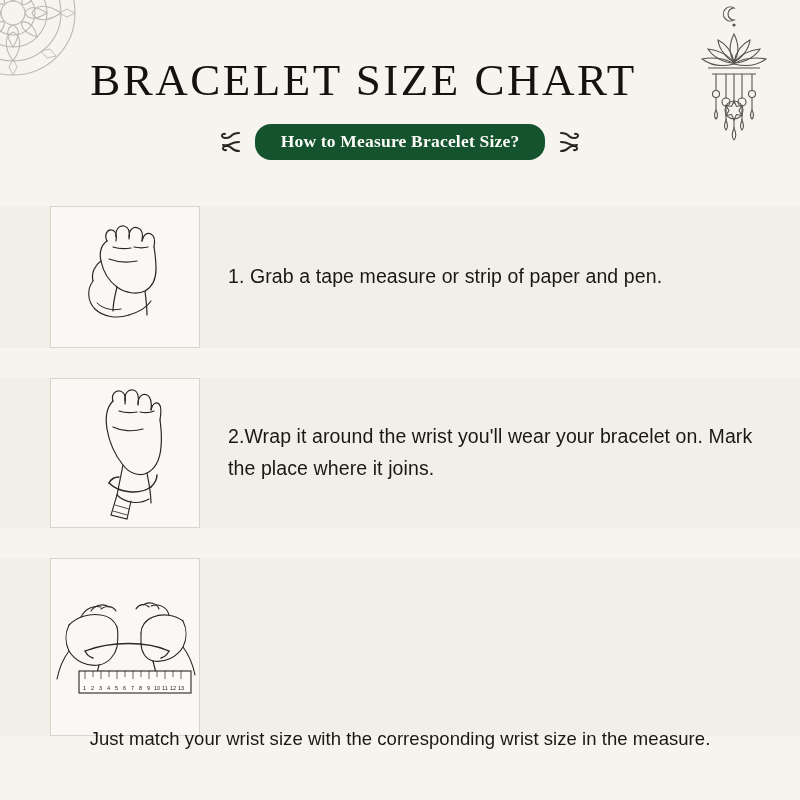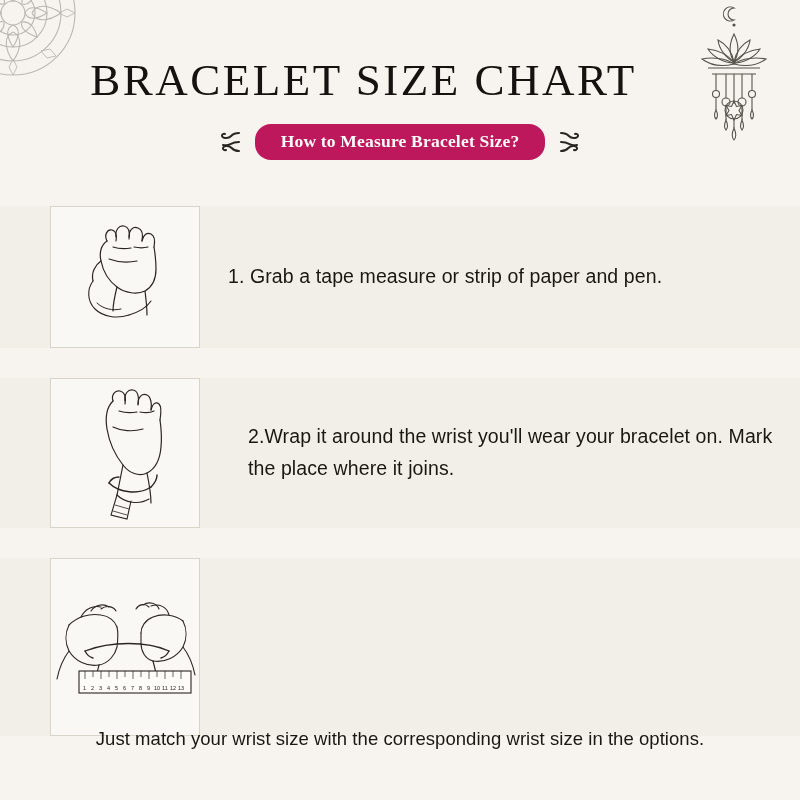--- a/index.html
+++ b/index.html
@@ -62,21 +62,21 @@
     justify-content: center;
     gap: 12px;
   }
   .flourish {
     width: 26px;
     height: 26px;
     flex: 0 0 auto;
     opacity: 0.9;
   }
   .pill {
-    background: #be185d;
+    background: #14532d;
     color: #fdfcf9;
     border-radius: 16px;
     padding: 7px 26px 8px 26px;
     font-family: "Liberation Serif", serif;
     font-size: 17.5px;
     font-weight: 700;
     letter-spacing: 0.2px;
     white-space: nowrap;
   }
 
@@ -110,21 +110,21 @@
     flex: 1 1 auto;
     display: flex;
     align-items: center;
     padding: 10px 20px 10px 28px;
     font-size: 19.5px;
     line-height: 1.62;
     color: #1b1712;
     letter-spacing: 0.1px;
   }
   .step1 { height: 142px; }
-  .step2 { height: 150px; gap: 20px; }
+  .step2 { height: 150px; }
   .step3 { height: 178px; }
 
   .footer-note {
     position: absolute;
     left: 0;
     top: 728px;
     width: 800px;
     text-align: center;
     font-size: 18.5px;
     color: #1b1712;
@@ -373,15 +373,15 @@
                 <text x="119" y="131">12</text>
               <text x="127" y="131">13</text>
             </g>
           </g>
         </svg>
       </div>
     </div>
 
   </div>
 
-  <div class="footer-note">Just match your wrist size with the corresponding wrist size in the options.</div>
+  <div class="footer-note">Just match your wrist size with the corresponding wrist size in the measure.</div>
 
 </div>
 
 </body></html>

